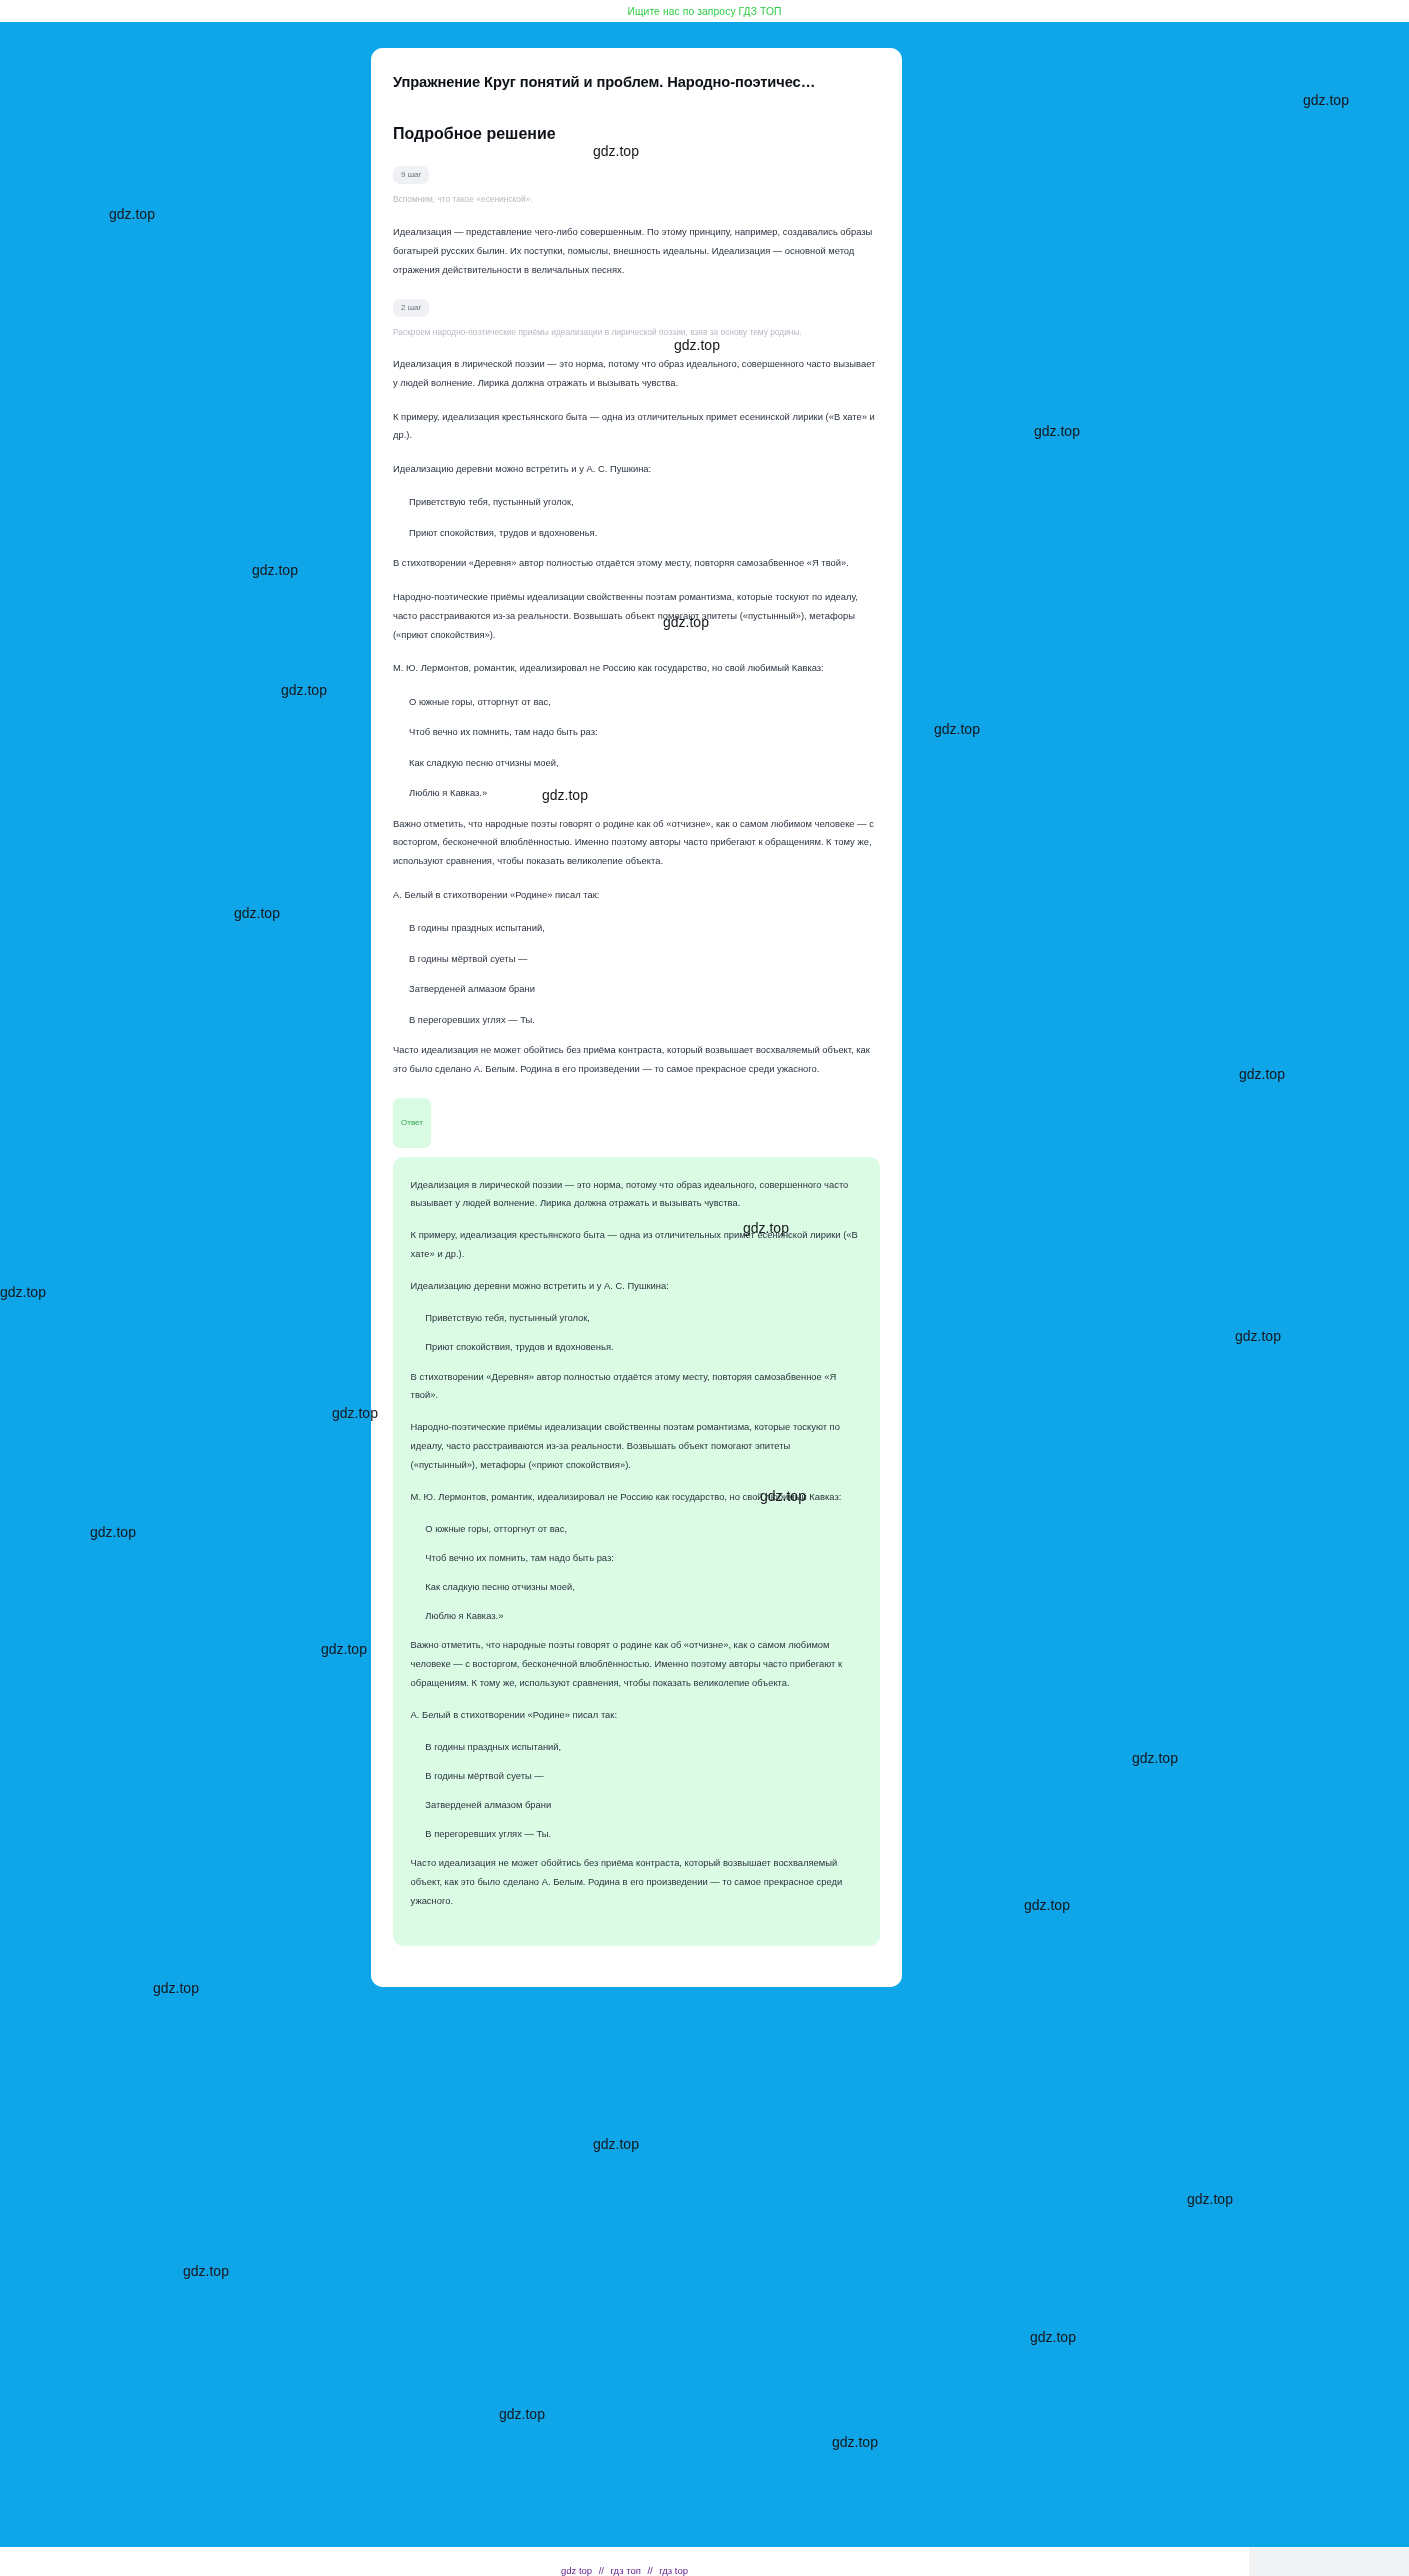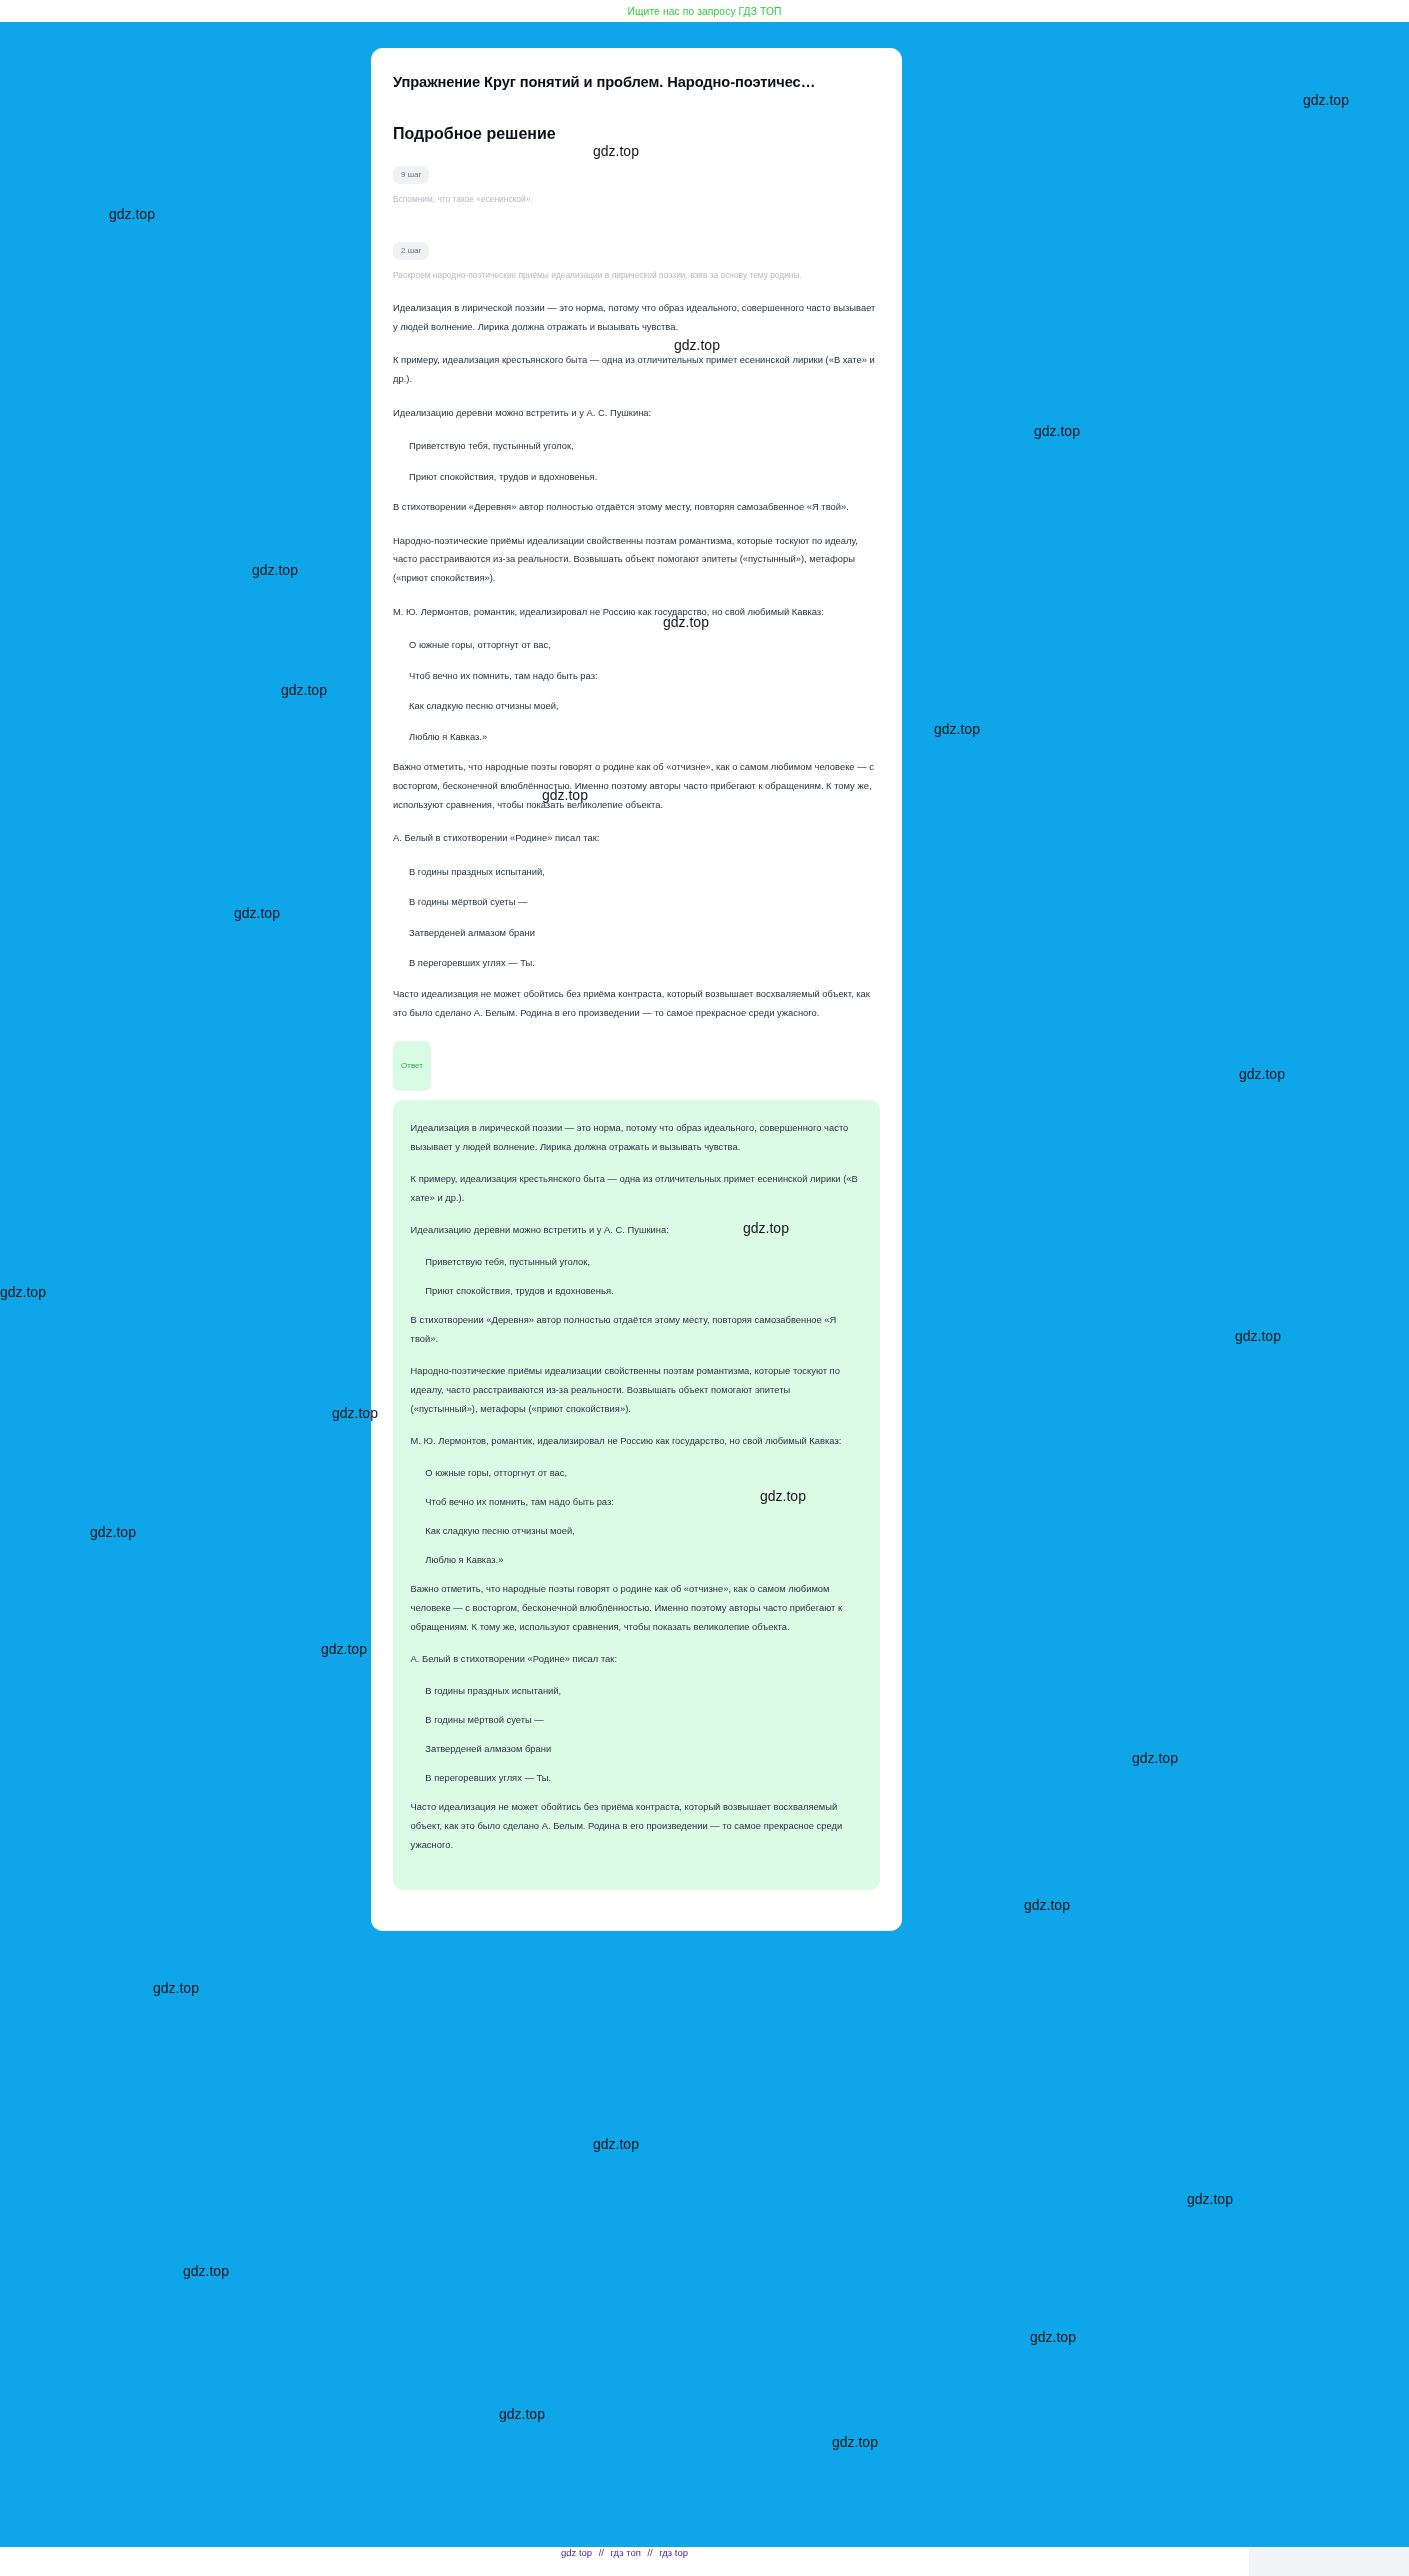--- a/index.html
+++ b/index.html
@@ -131,21 +131,21 @@
 
   
   .footer {
     position: absolute;
     left: 0;
     top: 2547px;
     width: 1249px;
     height: 29px;
     background: #ffffff;
     display: flex;
-    align-items: flex-start;
+    align-items: flex-end;
     justify-content: center;
   }
   .footer-links {
     display: flex;
     align-items: center;
     gap: 6.6px;
     font-size: 9.5px;
     color: #5b1a8f;
   }
   .footer-links .sep { color: #5b1a8f; }
@@ -162,20 +162,21 @@
 
   <div class="card">
 
     <h1 class="task-title">Упражнение Круг понятий и проблем. Народно-поэтичес…</h1>
 
     <h2 class="section-heading">Подробное решение</h2>
 
     <div>
       <span class="step-badge">9 шаг</span>
       <p class="hint">Вспомним, что такое «есенинской».</p>
+      <p class="para">Идеализация — представление чего-либо совершенным. По этому принципу, например, создавались образы богатырей русских былин. Их поступки, помыслы, внешность идеальны. Идеализация — основной метод отражения действительности в величальных песнях.</p>
     </div>
 
     <div class="block-gap"></div>
 
     <div>
       <span class="step-badge">2 шаг</span>
       <p class="hint">Раскроем народно-поэтические приёмы идеализации в лирической поэзии, взяв за основу тему родины.</p>
 
       <p class="para">Идеализация в лирической поэзии — это норма, потому что образ идеального, совершенного часто вызывает у людей волнение. Лирика должна отражать и вызывать чувства.</p>
       <p class="para">К примеру, идеализация крестьянского быта — одна из отличительных примет есенинской лирики («В хате» и др.).</p>

